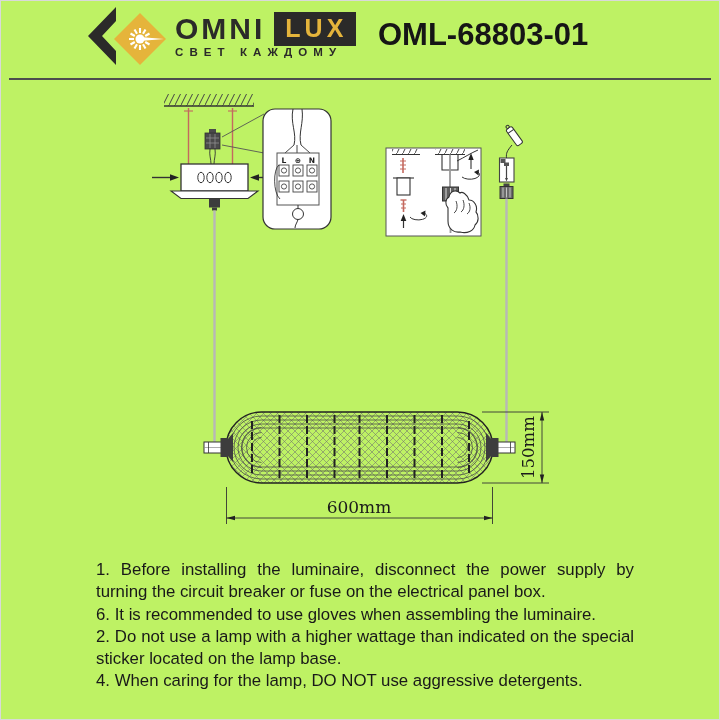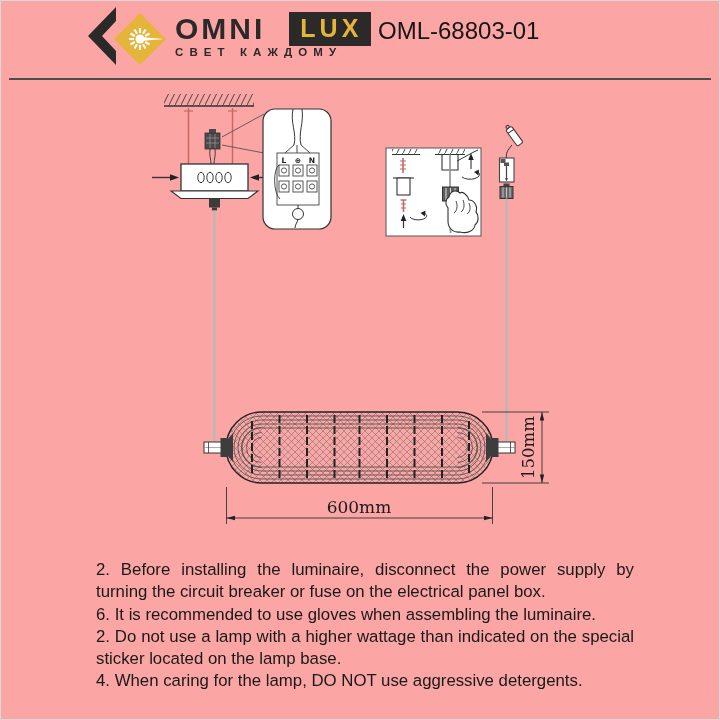--- a/index.html
+++ b/index.html
@@ -1,33 +1,33 @@
 <!DOCTYPE html>
 <html><head>
 <meta charset="utf-8">
 <style>
   html,body{margin:0;padding:0;background:#e9e9e9;}
   .page{
     position:relative;width:720px;height:720px;margin:0 auto;
-    background:#fca5a5;overflow:hidden;
+    background:#bef264;overflow:hidden;
     font-family:"Liberation Sans",sans-serif;color:#1b1b1b;
     border:1px solid #d9d9d9;box-sizing:border-box;
   }
   
   .header{position:absolute;top:0;left:0;width:720px;height:77px;}
   .logo{position:absolute;left:86px;top:5px;display:flex;align-items:flex-start;}
   .logo-mark{display:block;}
   .logo-text{margin-left:8px;padding-top:6px;}
   .brand-row{display:flex;align-items:center;}
   .omni{font-weight:bold;font-size:30px;letter-spacing:3px;color:#2b2a29;line-height:32px;}
-  .lux{display:inline-block;margin-left:24px;background:#2b2a29;color:#e5b43b;
+  .lux{display:inline-block;margin-left:9px;background:#2b2a29;color:#e5b43b;
        font-weight:bold;font-size:25px;letter-spacing:4px;line-height:25px;
        padding:4px 9px 5px 11px;}
   .tagline{font-size:11.5px;font-weight:bold;letter-spacing:6.1px;color:#2b2a29;}
-  .model{position:absolute;left:377px;top:16px;font-size:24px;font-weight:normal;
+  .model{position:absolute;left:377px;top:16px;font-size:31px;font-weight:bold;
          letter-spacing:0px;color:#161616;white-space:nowrap;}
   .divider{position:absolute;top:77px;left:8px;right:8px;height:2px;background:#4d4d4d;}
   
   .diagram{position:absolute;top:80px;left:0;}
   .dim-label{font-family:"DejaVu Serif",serif;fill:#1b1b1b;}
   .term-label{font-family:"DejaVu Sans",sans-serif;font-weight:bold;fill:#222;}
   
   .instructions{position:absolute;top:558px;left:95px;width:538px;
     font-size:16.8px;line-height:22.3px;text-align:justify;color:#191919;}
   .instructions p{margin:0;}
@@ -271,19 +271,19 @@
       <line x1="481" y1="331" x2="548" y2="331"></line>
       <line x1="481" y1="402" x2="548" y2="402"></line>
       <line x1="541" y1="331" x2="541" y2="402"></line>
       <polygon points="541,331 538.8,339.5 543.2,339.5" fill="#222" stroke="none"></polygon>
       <polygon points="541,402 538.8,393.5 543.2,393.5" fill="#222" stroke="none"></polygon>
       <text class="dim-label" x="533" y="366.5" font-size="16.5" text-anchor="middle" transform="rotate(-90 533 366.5)" stroke="none">150mm</text>
     </g>
   </svg>
 
   <section class="instructions">
-    <p>2. Before installing the luminaire, disconnect the power supply by turning the circuit breaker or fuse on the electrical panel box.</p>
+    <p>1. Before installing the luminaire, disconnect the power supply by turning the circuit breaker or fuse on the electrical panel box.</p>
     <p>6. It is recommended to use gloves when assembling the luminaire.</p>
     <p>2. Do not use a lamp with a higher wattage than indicated on the special sticker located on the lamp base.</p>
     <p>4. When caring for the lamp, DO NOT use aggressive detergents.</p>
   </section>
 
 </div>
 
 </body></html>

